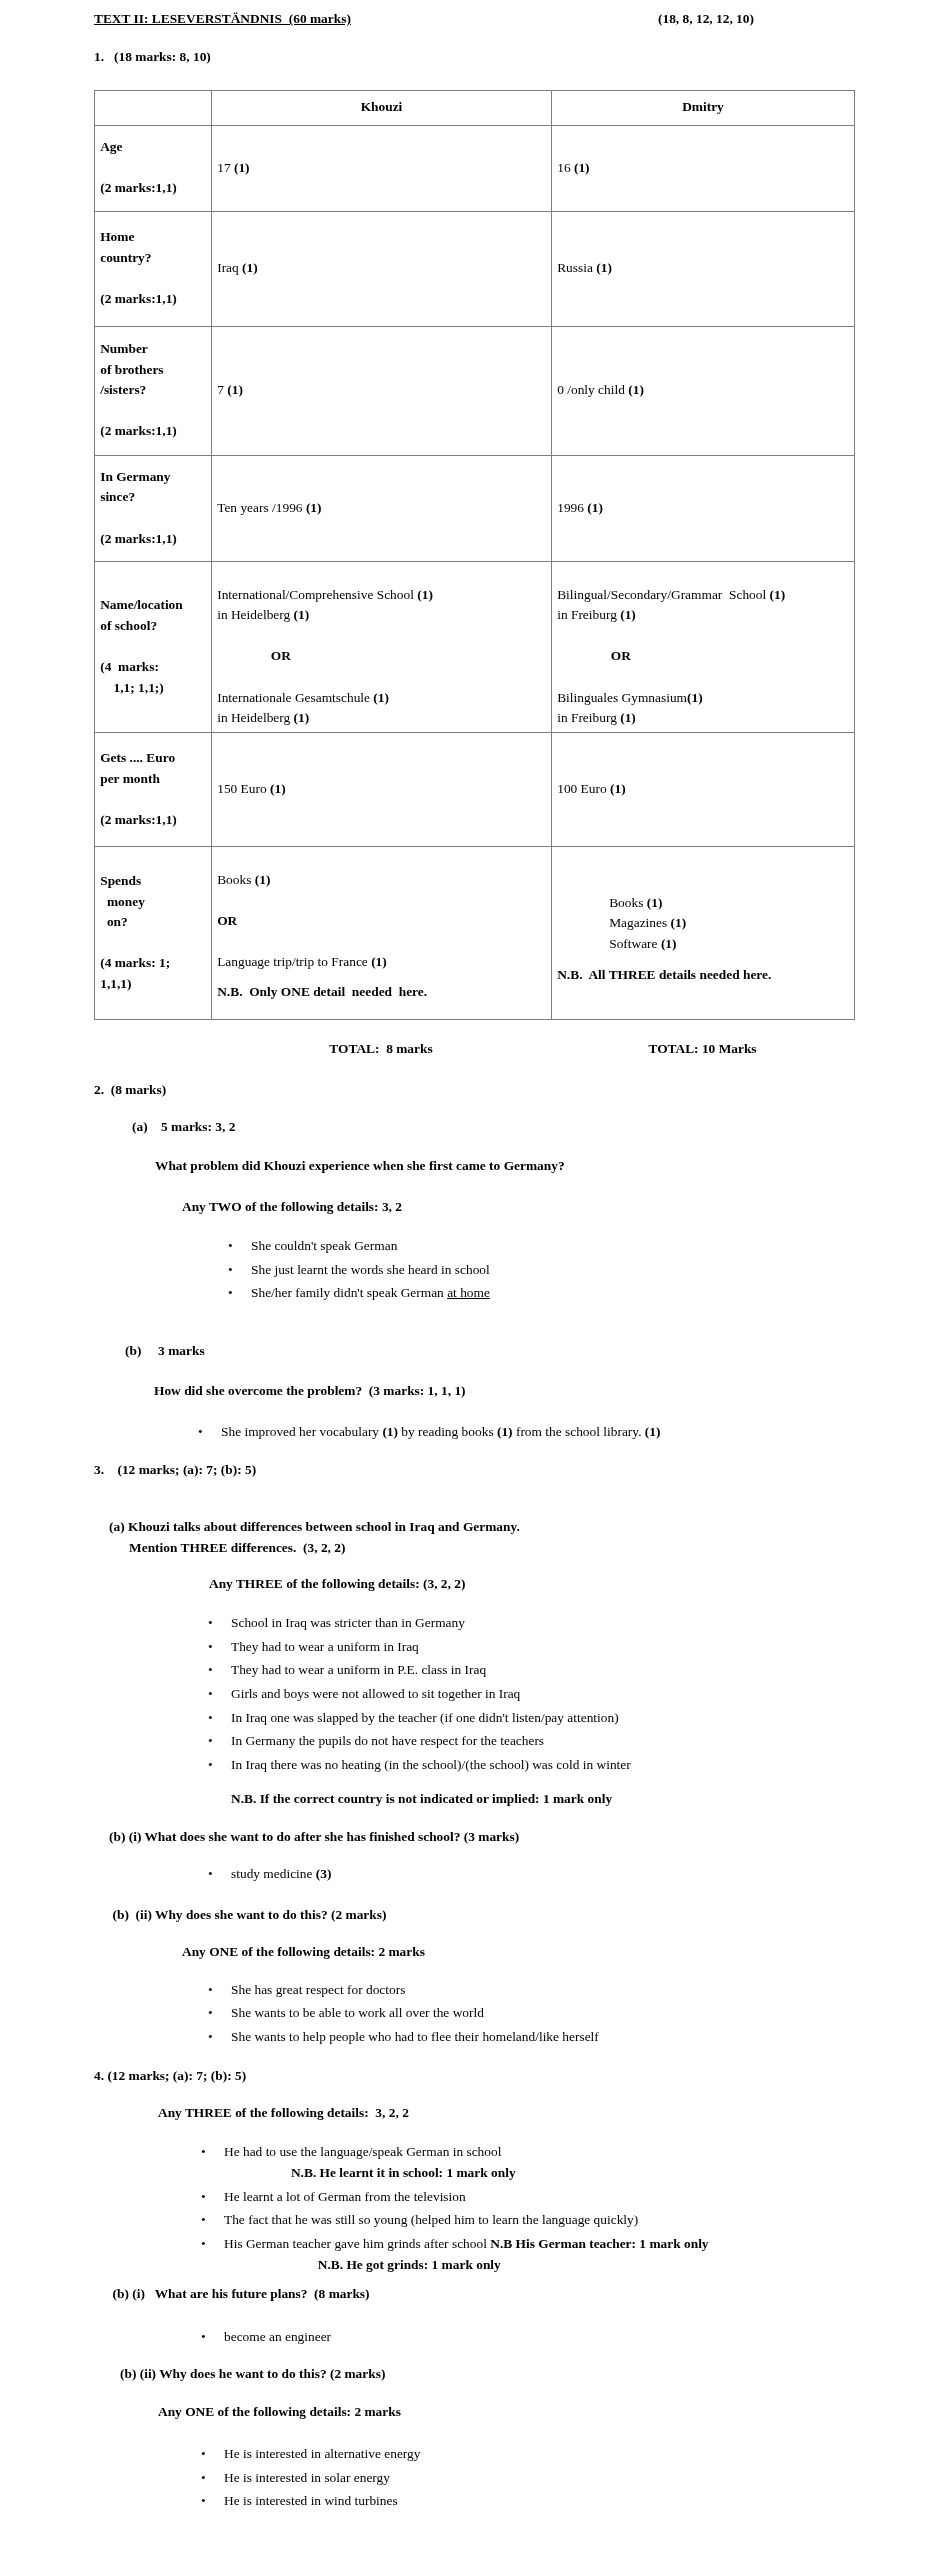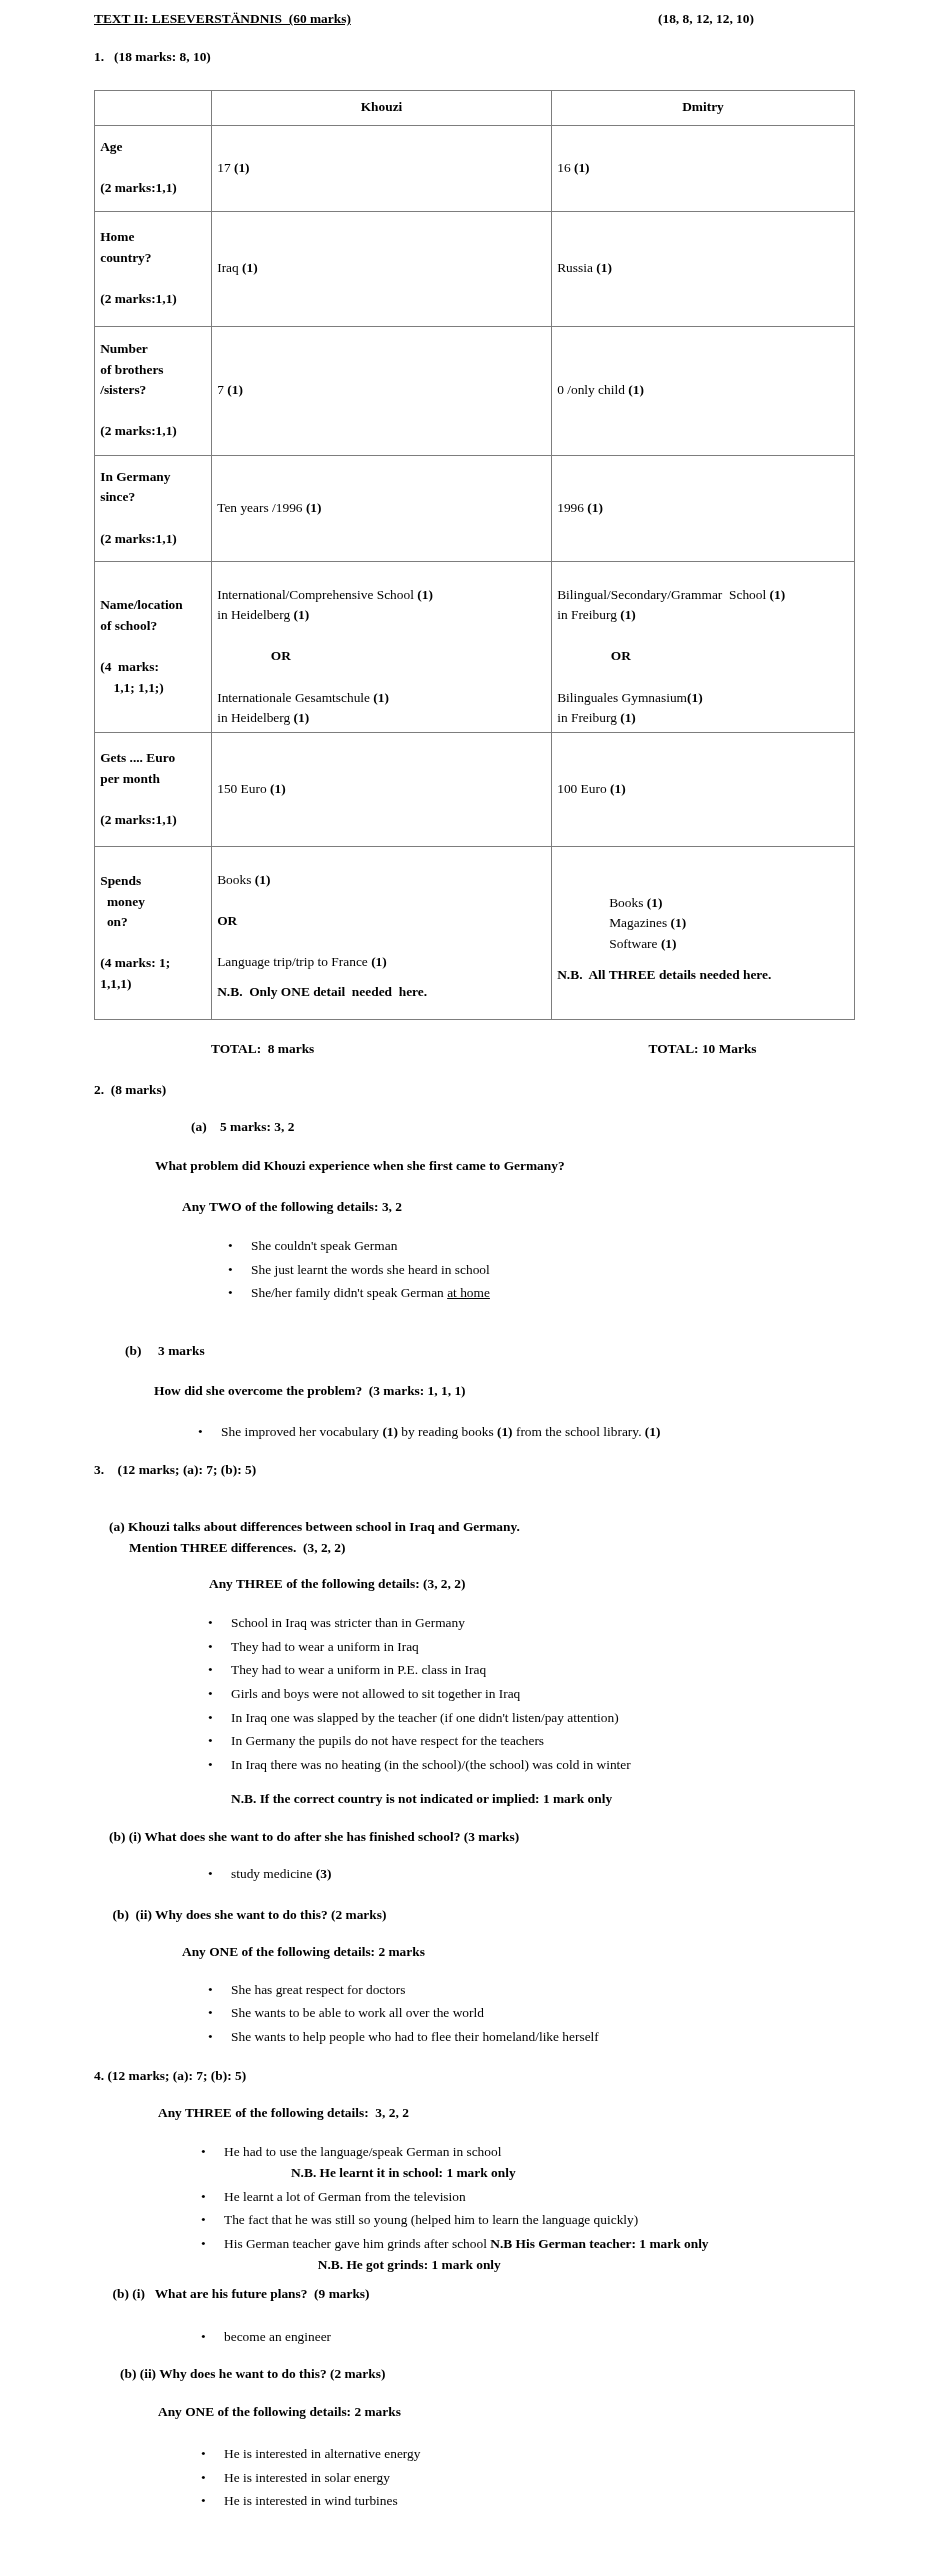--- a/index.html
+++ b/index.html
@@ -16,21 +16,21 @@
 
   table.cmp { border-collapse:collapse; table-layout:fixed; width:760px; margin-top:21.6px; }
   .cmp th, .cmp td { border:0.5px solid #7d7d7d; padding:3.1px 5.2px; vertical-align:middle; }
   .cmp th { font-weight:bold; text-align:center; }
   .cmp td.label-cell { font-weight:bold; text-align:left; }
   .cmp td.center { }
   .cmp td.top-cell { vertical-align:top; padding-top:23px; }
 
   .totals-row { display:flex; width:760px; margin-top:19.6px; font-weight:bold; }
   .totals-row .c1 { width:117px; }
-  .totals-row .c2 { width:340px; text-align:left; }
+  .totals-row .c2 { width:340px; text-align:center; }
   .totals-row .c3 { width:303px; text-align:center; }
 
   ul.bullets { list-style:none; margin:0; padding:0; }
   ul.bullets li { position:relative; white-space:pre-wrap; }
   ul.bullets li + li { margin-top:3.1px; }
   ul.bullets li::before { content:"\2022"; position:absolute; left:-23px; top:0; }
 </style>
 </head>
 <body>
 
@@ -143,21 +143,21 @@
     </tbody>
   </table>
 
   <div class="totals-row">
     <span class="c1"></span>
     <span class="c2 rich">TOTAL:  8 marks</span>
     <span class="c3 rich">TOTAL: 10 Marks</span>
   </div>
 
   <div class="b rich" style="margin-top:20px">2.  (8 marks)</div>
-  <div class="b rich" style="margin-top:16.5px; margin-left:97px">(a)    5 marks: 3, 2</div>
+  <div class="b rich" style="margin-top:16.5px; margin-left:38px">(a)    5 marks: 3, 2</div>
   <div class="b rich" style="margin-top:18.5px; margin-left:61px">What problem did Khouzi experience when she first came to Germany?</div>
   <div class="b rich" style="margin-top:20px; margin-left:88px">Any TWO of the following details: 3, 2</div>
   <ul class="bullets" style="margin-top:18.5px; margin-left:157px">
       <li class="rich">She couldn't speak German</li>
       <li class="rich">She just learnt the words she heard in school</li>
       <li class="rich">She/her family didn't speak German <u>at home</u></li>
     </ul>
   <div class="b rich" style="margin-top:37px; margin-left:31px">(b)     3 marks</div>
   <div class="b rich" style="margin-top:20px; margin-left:60px">How did she overcome the problem?  (3 marks: 1, 1, 1)</div>
   <ul class="bullets" style="margin-top:20px; margin-left:127px">
@@ -193,21 +193,21 @@
   <div class="b rich" style="margin-top:18px">4. (12 marks; (a): 7; (b): 5)</div>
   <div class="b rich" style="margin-top:17px; margin-left:64px">Any THREE of the following details:  3, 2, 2</div>
   <ul class="bullets" style="margin-top:18.5px; margin-left:130px">
       <li class="rich">He had to use the language/speak German in school
      <b>N.B. He learnt it in school: 1 mark only</b></li>
       <li class="rich">He learnt a lot of German from the television</li>
       <li class="rich">The fact that he was still so young (helped him to learn the language quickly)</li>
       <li class="rich">His German teacher gave him grinds after school <b>N.B His German teacher: 1 mark only</b>
        <b>N.B. He got grinds: 1 mark only</b></li>
     </ul>
-  <div class="b rich" style="margin-top:9.3px; margin-left:18.5px">(b) (i)   What are his future plans?  (9 marks)</div>
+  <div class="b rich" style="margin-top:9.3px; margin-left:18.5px">(b) (i)   What are his future plans?  (8 marks)</div>
   <ul class="bullets" style="margin-top:21.6px; margin-left:130px">
       <li class="rich">become an engineer</li>
     </ul>
   <div class="b rich" style="margin-top:17px; margin-left:26px">(b) (ii) Why does he want to do this? (2 marks)</div>
   <div class="b rich" style="margin-top:17px; margin-left:64px">Any ONE of the following details: 2 marks</div>
   <ul class="bullets" style="margin-top:21.6px; margin-left:130px">
       <li class="rich">He is interested in alternative energy</li>
       <li class="rich">He is interested in solar energy</li>
       <li class="rich">He is interested in wind turbines</li>
     </ul>

